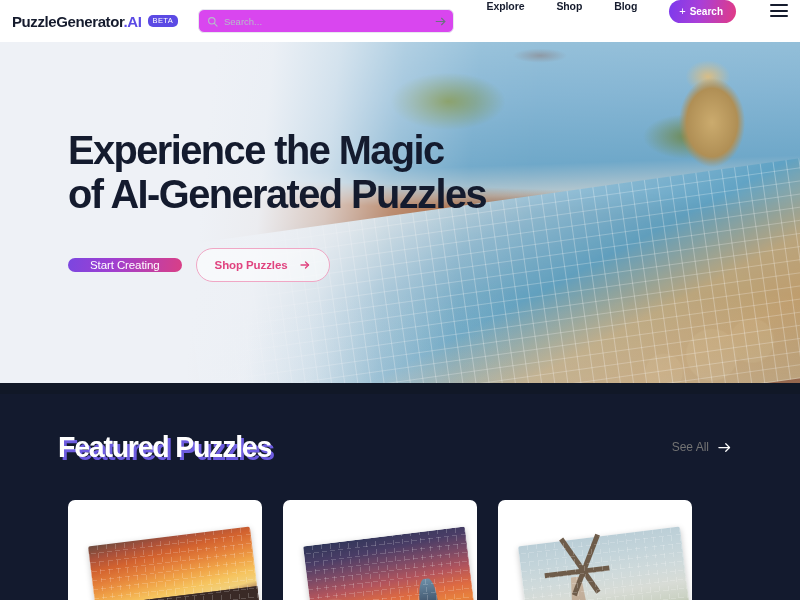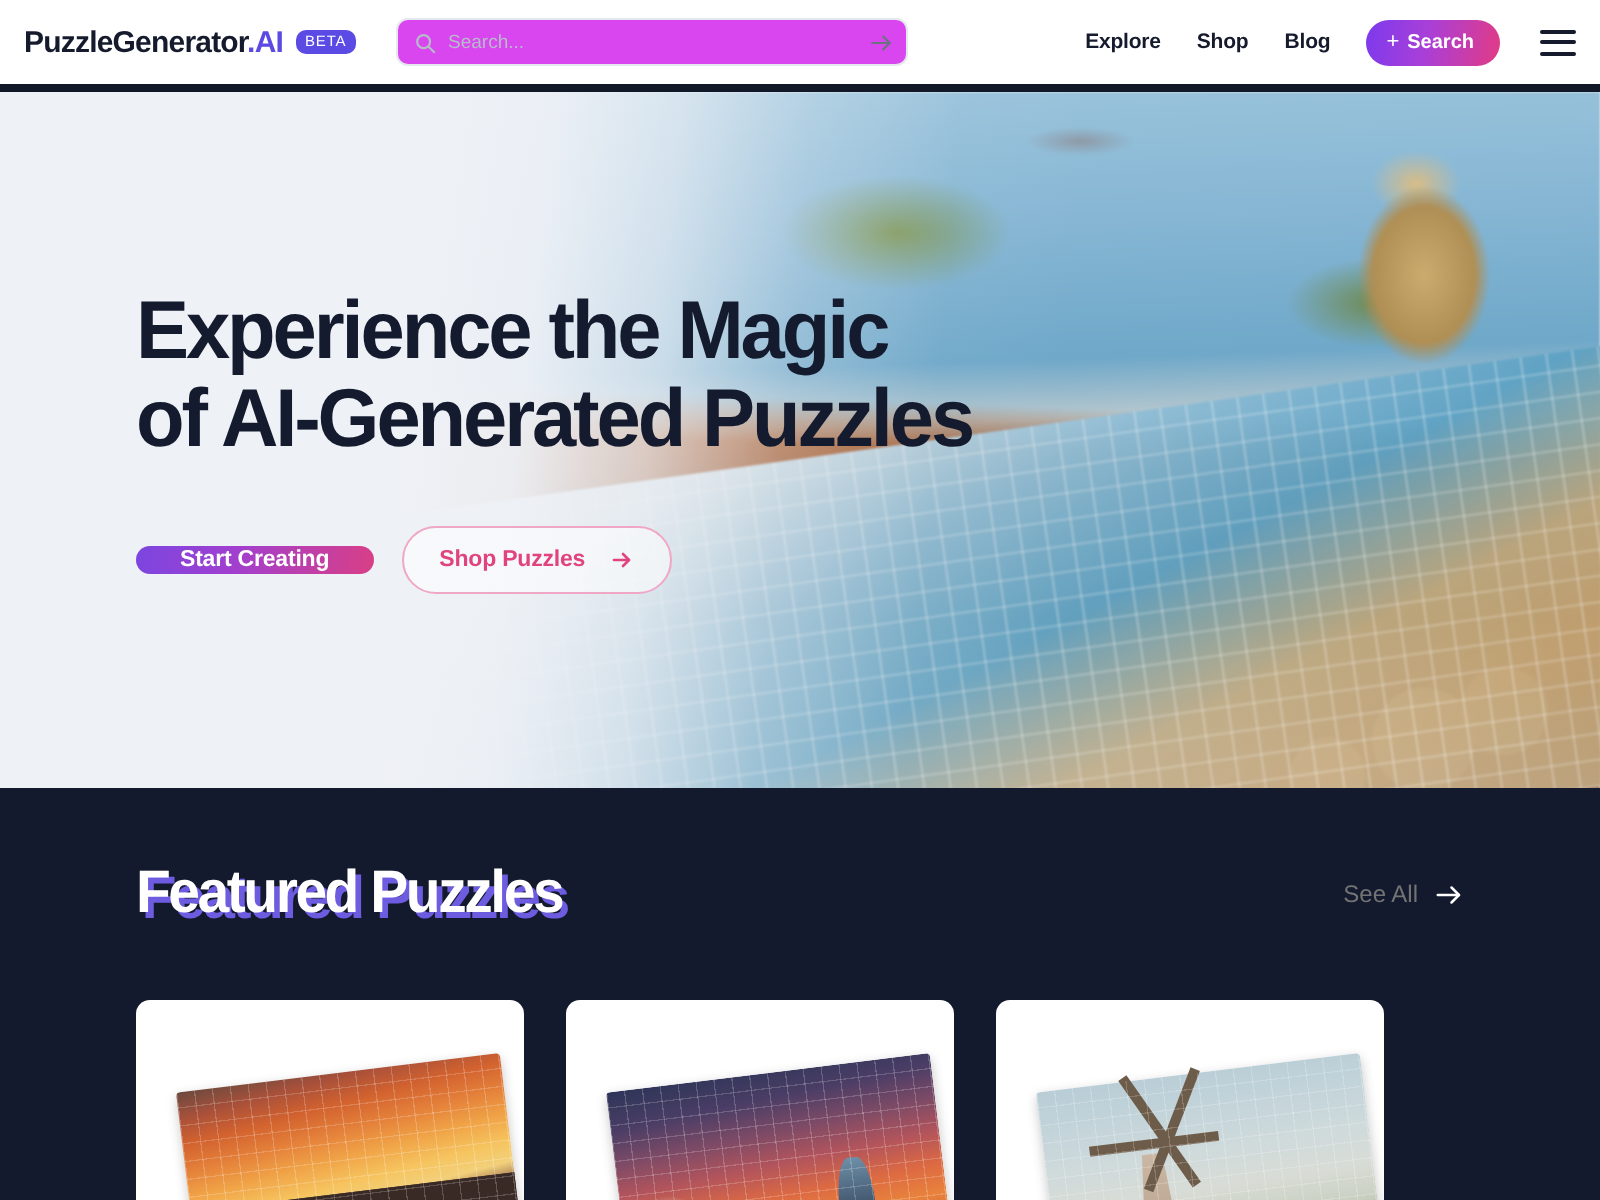--- a/index.html
+++ b/index.html
@@ -50,21 +50,21 @@
     margin-left: 6px; background: transparent;
   }
   .search-input::placeholder { color: #b6bcc9; }
   .search-go {
     width: 26px; height: 100%;
     display: flex; align-items: center; justify-content: center;
     background: transparent; border: none; cursor: pointer;
   }
   .nav {
     position: absolute; right: 12px; top: 0; height: 42px;
-    display: flex; align-items: center; gap: 18px; margin-left: 32px;
+    display: flex; align-items: flex-start; gap: 32px; margin-left: 32px;
   }
   .nav-link {
     font-size: 10.5px; font-weight: 700; color: #151b2d;
     text-decoration: none; cursor: pointer; letter-spacing: -0.1px;
   }
   .create-btn {
     display: flex; align-items: center; gap: 4px;
     background: linear-gradient(100deg, #7c3aed 0%, #a93fd8 45%, #e23b84 100%);
     color: #fff; border: none; border-radius: 999px;
     padding: 6px 13px 6px 10px;
@@ -77,21 +77,21 @@
     display: flex; flex-direction: column; gap: 3.5px;
     cursor: pointer; padding: 4px 0; margin-left: 2px;
   }
   .hamburger span {
     display: block; width: 18px; height: 2px;
     background: #151b2d; border-radius: 1px;
   }
 
   
   .hero {
-    position: absolute; top: 46px; left: 0;
+    position: absolute; top: 31px; left: 0;
     width: 800px; height: 352px;
     background: #eef1f6;
     overflow: hidden;
   }
   .hero-photo {
     position: absolute; inset: 0;
     background:
       
       radial-gradient(circle at 89% 92%, rgba(236,222,196,0.95) 0 3.2%, rgba(236,222,196,0) 3.4%),
       radial-gradient(circle at 94% 88%, rgba(228,212,182,0.9) 0 2.6%, rgba(228,212,182,0) 2.8%),
@@ -158,42 +158,42 @@
     white-space: pre-line;
   }
   .hero-buttons {
     display: flex; align-items: center; gap: 14px;
     margin-top: 31px;
   }
   .btn-primary {
     background: linear-gradient(100deg, #7b46e0 0%, #a03fd0 40%, #d93f86 100%);
     color: #fff; border: none; border-radius: 999px;
     padding: 1px 22px;
-    font-size: 11.5px; font-weight: 700;
+    font-size: 11.5px; font-weight: 400;
     font-family: "Liberation Sans", sans-serif;
     cursor: pointer; letter-spacing: -0.1px;
   }
   .btn-outline {
     display: flex; align-items: center; gap: 12px;
     background: rgba(255,255,255,0.55);
     color: #e0437f; border: 1.4px solid #f0a7c5; border-radius: 999px;
     padding: 10px 18px;
     font-size: 11.5px; font-weight: 700;
     font-family: "Liberation Sans", sans-serif;
     cursor: pointer; letter-spacing: -0.1px;
   }
 
   
   .featured {
     position: absolute; top: 394px; left: 0;
     width: 800px; height: 206px;
     background: #131a2e;
   }
   .featured-head {
-    position: absolute; top: 36px; left: 68px; right: 68px;
+    position: absolute; top: 36px; left: 58px; right: 68px;
     display: flex; align-items: center; justify-content: space-between;
   }
   .featured-title {
     font-size: 30px; font-weight: 700; letter-spacing: -1.3px;
     color: #ffffff;
     text-shadow: 3px 3px 0 #6d5ce0;
     transform: scaleX(0.95);
     transform-origin: left center;
   }
   .see-all {

